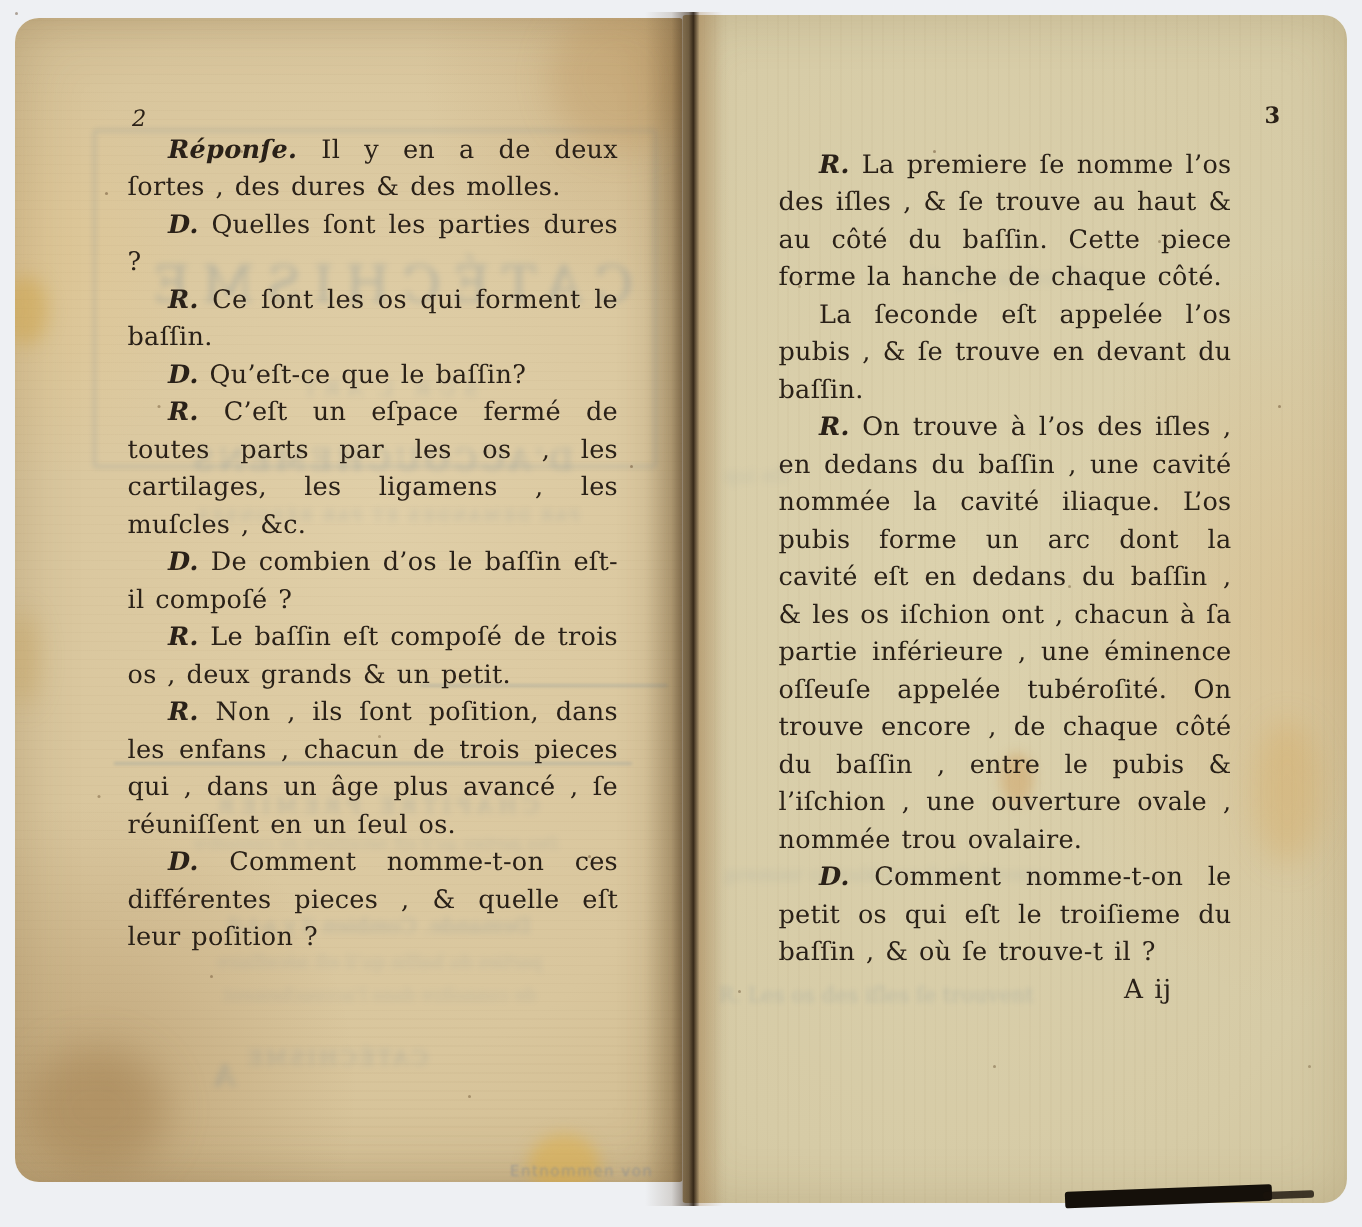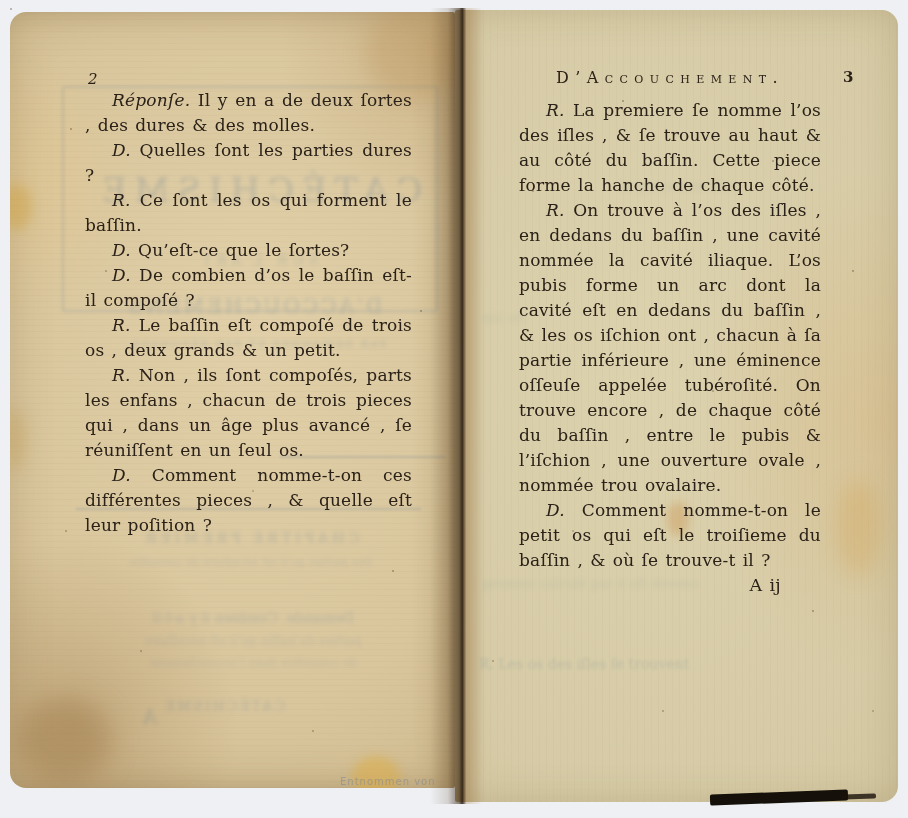--- a/index.html
+++ b/index.html
@@ -44,21 +44,21 @@
   .rt-left{left:75px;top:56px;width:327px;}
   .rt-right{left:50px;top:58px;width:330px;}
   .pn{position:absolute;font-size:15px;color:#2b2117;}
   .pn-left{left:78px;top:58px;font-style:italic;}
   .pn-right{left:388px;top:58px;font-weight:bold;}
 
   
   .col{position:absolute;color:#2a2118;font-size:17px;line-height:25px;
     text-align:justify;letter-spacing:.2px;word-spacing:1.6px;z-index:3;}
   .col p{margin:0;text-indent:27px;}
-  .col .lead{font-style:italic;}
+  .col .lead{font-style:italic;font-weight:bold;}
   .col-left{left:75px;top:76px;width:327px;}
   .col-right{left:64px;top:88px;width:302px;}
   .sig{text-align:right;padding-right:40px;font-size:17.5px;}
 
   
   .ghost{position:absolute;color:#5c7a94;transform:scaleX(-1);filter:blur(2px);
     opacity:.26;text-align:center;pointer-events:none;z-index:1;}
   .g-frame{left:52px;top:74px;width:372px;height:222px;border:2px solid rgba(92,122,148,.38);
     filter:blur(1.6px);opacity:.5;border-radius:2px;transform:none;}
   .g-title{left:68px;top:158px;width:360px;font-size:34px;letter-spacing:8px;}
@@ -128,44 +128,45 @@
     <div class="stain s3"></div>
     <div class="stain s4"></div>
     <div class="stain s7"></div>
 
     <div class="pn pn-left">2</div>
 
     <div class="col col-left">
       <p><i class="lead">Réponſe.</i><span> Il y en a de deux ſortes , des dures &amp; des molles.</span></p>
       <p><i class="lead">D.</i><span> Quelles ſont les parties dures ?</span></p>
       <p><i class="lead">R.</i><span> Ce ſont les os qui forment le baſſin.</span></p>
-      <p><i class="lead">D.</i><span> Qu’eſt-ce que le ſortes?</span></p>
+      <p><i class="lead">D.</i><span> Qu’eſt-ce que le baſſin?</span></p>
+      <p><i class="lead">R.</i><span> C’eſt un eſpace fermé de toutes parts par les os , les cartilages, les ligamens , les muſcles , &amp;c.</span></p>
       <p><i class="lead">D.</i><span> De combien d’os le baſſin eſt-il compoſé ?</span></p>
       <p><i class="lead">R.</i><span> Le baſſin eſt compoſé de trois os , deux grands &amp; un petit.</span></p>
-      <p><i class="lead">R.</i><span> Non , ils ſont compoſés, parts les enfans , chacun de trois pieces qui , dans un âge plus avancé , ſe réuniſſent en un ſeul os.</span></p>
+      <p><i class="lead">R.</i><span> Non , ils ſont poſition, dans les enfans , chacun de trois pieces qui , dans un âge plus avancé , ſe réuniſſent en un ſeul os.</span></p>
       <p><i class="lead">D.</i><span> Comment nomme-t-on ces différentes pieces , &amp; quelle eſt leur poſition ?</span></p>
     </div>
 
     <div class="watermark">Entnommen von</div>
   </div>
 
   <div class="page page-right">
     <div class="ghost gr gr1">la piece des iſles</div>
     <div class="ghost gr gr2">qui eſt</div>
     <div class="ghost gr gr3">premier calculé par il eſt devenu</div>
     <div class="ghost gr gr4">R. Les os des iſles ſe trouvent</div>
 
     <div class="stain s5"></div>
     <div class="stain s6"></div>
 
-    <div class="rt rt-right">D’Accouchement.</div>
     <div class="pn pn-right">3</div>
 
     <div class="col col-right">
       <p><i class="lead">R.</i><span> La premiere ſe nomme l’os des iſles , &amp; ſe trouve au haut &amp; au côté du baſſin. Cette piece forme la hanche de chaque côté.</span></p>
+      <p><i class="lead"></i><span>La ſeconde eſt appelée l’os pubis , &amp; ſe trouve en devant du baſſin.</span></p>
       <p><i class="lead">R.</i><span> On trouve à l’os des iſles , en dedans du baſſin , une cavité nommée la cavité iliaque. L’os pubis forme un arc dont la cavité eſt en dedans du baſſin , &amp; les os iſchion ont , chacun à ſa partie inférieure , une éminence oſſeuſe appelée tubéroſité. On trouve encore , de chaque côté du baſſin , entre le pubis &amp; l’iſchion , une ouverture ovale , nommée trou ovalaire.</span></p>
       <p><i class="lead">D.</i><span> Comment nomme-t-on le petit os qui eſt le troiſieme du baſſin , &amp; où ſe trouve-t il ?</span></p>
       <div class="sig">A ij</div>
     </div>
   </div>
 
   <div class="gutter"></div>
   <div class="wedge"></div>
   <div class="wedge2"></div>
   <div class="specks"></div>

